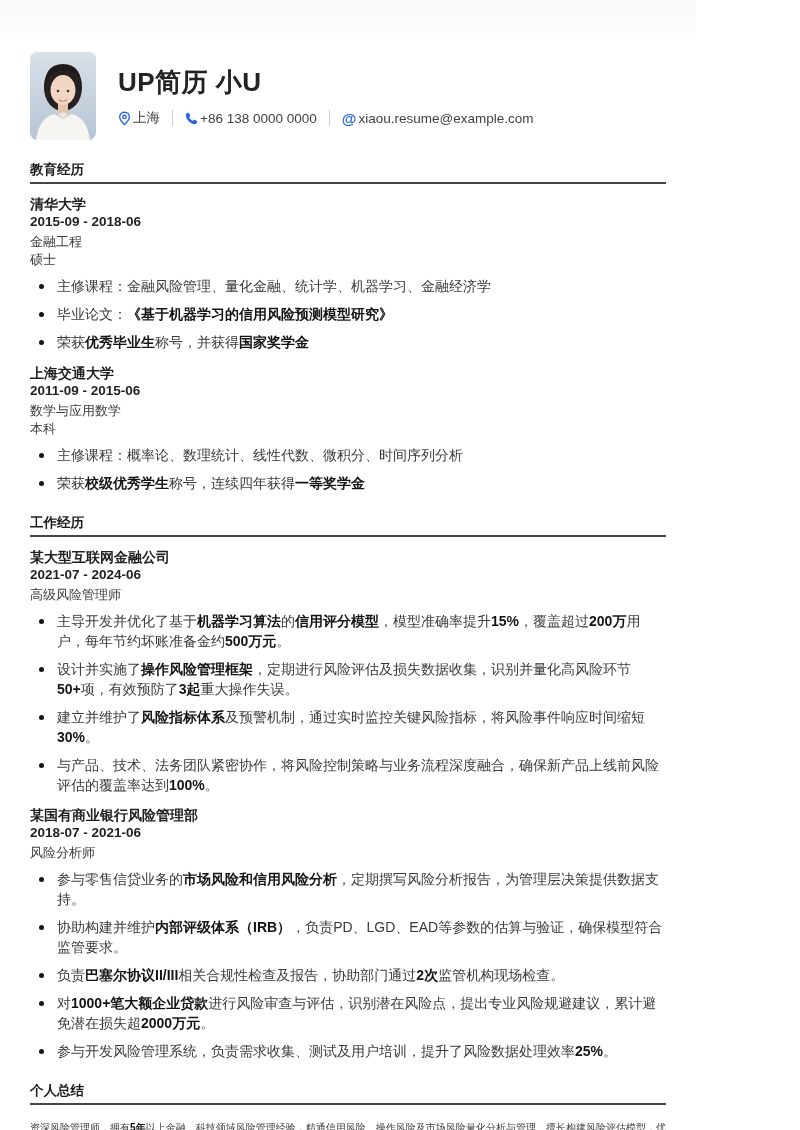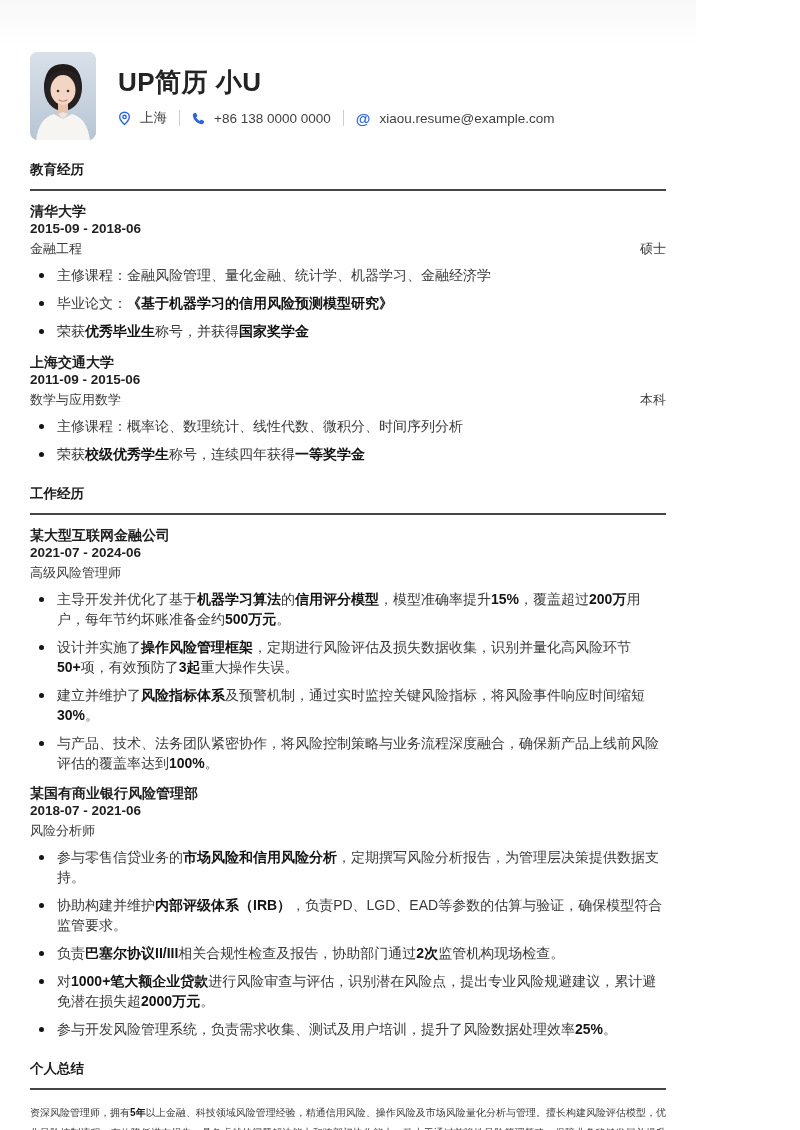--- a/index.html
+++ b/index.html
@@ -11,35 +11,35 @@
   }
   .page { width:696px; height:1130px; padding:0 30px; background:linear-gradient(#f8f8f9, #ffffff 45px); }
 
   
   .hdr { display:flex; align-items:center; padding-top:52px; }
   .photo { width:66px; height:88px; border-radius:8px; overflow:hidden; flex:0 0 auto; }
   .photo svg { display:block; width:100%; height:100%; }
   .hdr-info { margin-left:22px; }
   .name { font-size:26px; font-weight:700; color:#232323; letter-spacing:0.5px; }
   .contact { display:flex; align-items:center; margin-top:9px; font-size:13.5px; color:#3f3f3f; }
-  .citem { display:flex; align-items:center; gap:9px; }
+  .citem { display:flex; align-items:center; gap:2px; }
   .cicon { color:#2b66e0; display:inline-flex; align-items:center; }
   .cicon svg { display:block; }
   .at { font-size:15px; font-weight:700; color:#2b66e0; line-height:1; }
   .csep { width:1px; height:16px; background:#cfcfcf; margin:0 12px; }
 
   
   .sec { margin-top:21px; }
-  .sec-title { font-size:13.5px; font-weight:700; color:#1c1c1c; padding-bottom:10px; border-bottom:2px solid #454545; }
+  .sec-title { font-size:13.5px; font-weight:700; color:#1c1c1c; padding-bottom:3px; border-bottom:2px solid #454545; }
 
   .entry { margin-top:12px; }
   .erow { display:flex; justify-content:space-between; align-items:baseline;flex-direction:column; }
   .ename { font-size:14px; font-weight:700; color:#1f1f1f; }
   .edate { font-size:13.5px; font-weight:700; color:#1f1f1f; }
-  .esub  { display:flex; justify-content:space-between; font-size:13px; color:#3c3c3c; margin-top:4px; }
+  .esub  { display:flex; justify-content:space-between; font-size:13px; color:#3c3c3c; margin-top:4px;flex-direction:column; }
 
   ul.blist { list-style:none; margin-top:5px; }
   ul.blist li { display:flex; margin:8px 0; line-height:1.42; font-size:14px; color:#3a3a3a; }
   .ldot { flex:0 0 auto; width:5px; height:5px; border-radius:50%; background:#151515; margin:7px 13px 0 9px; }
   .b { font-weight:700; color:#141414; }
 
   .summary-p { margin-top:13px; font-size:10px; line-height:2.0; color:#3a3a3a; text-align:justify; }
 
   
   .sk-group { margin-top:15px; }

